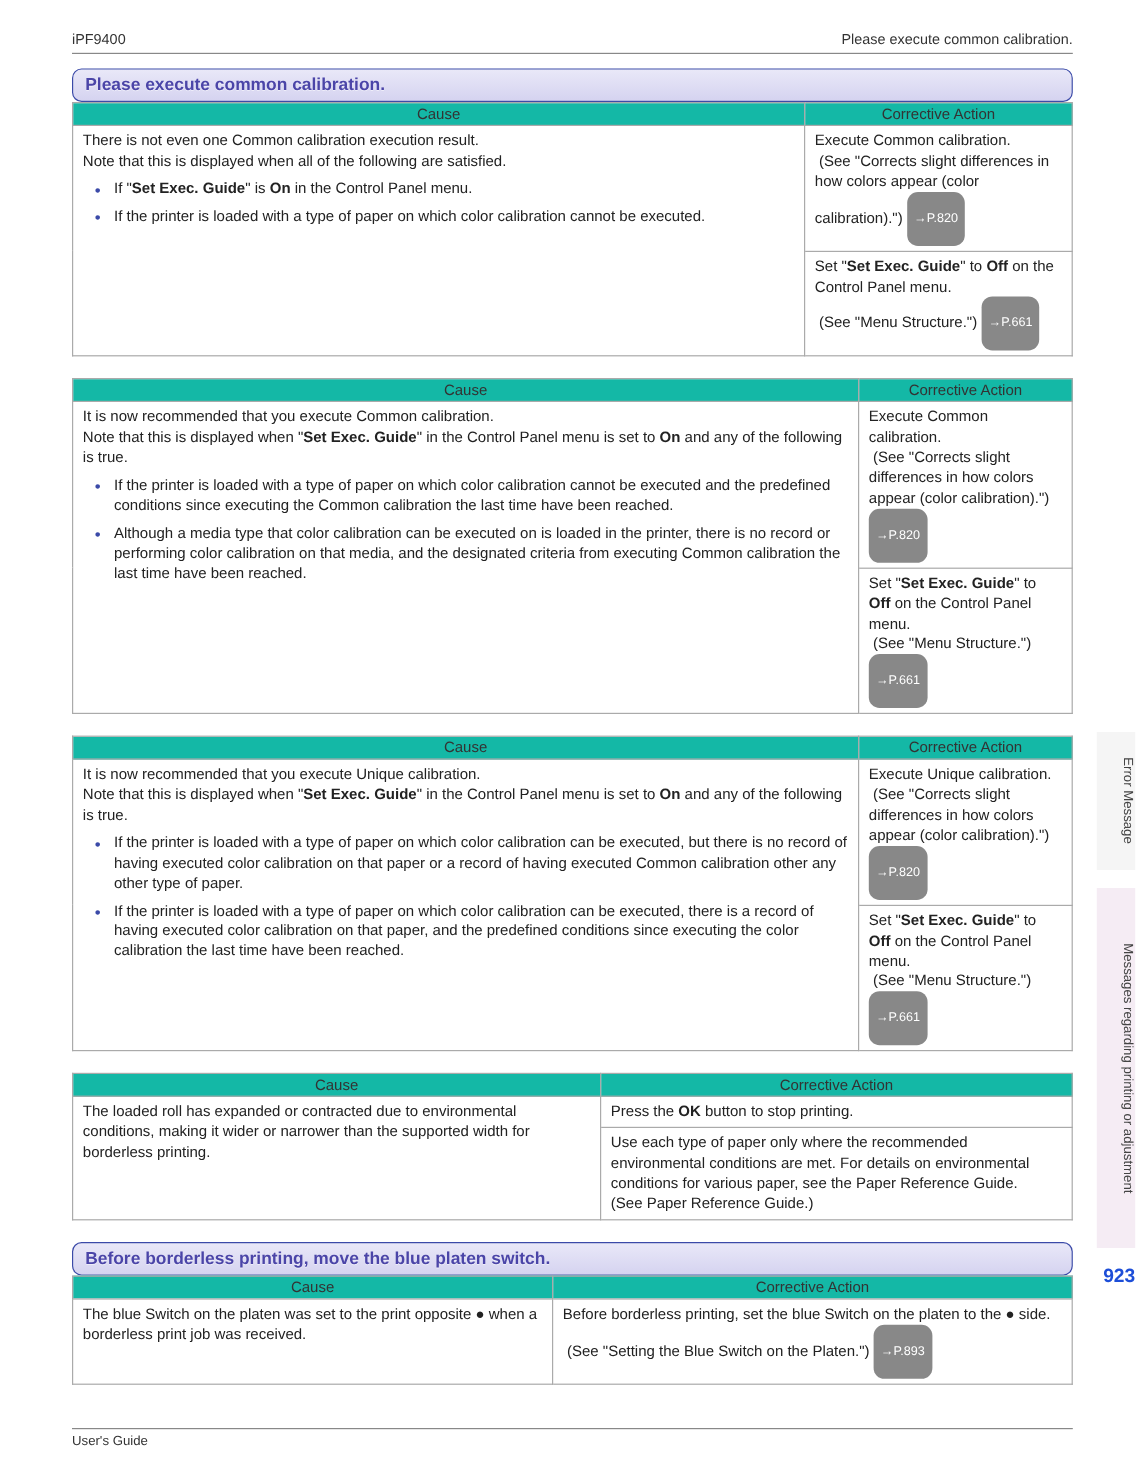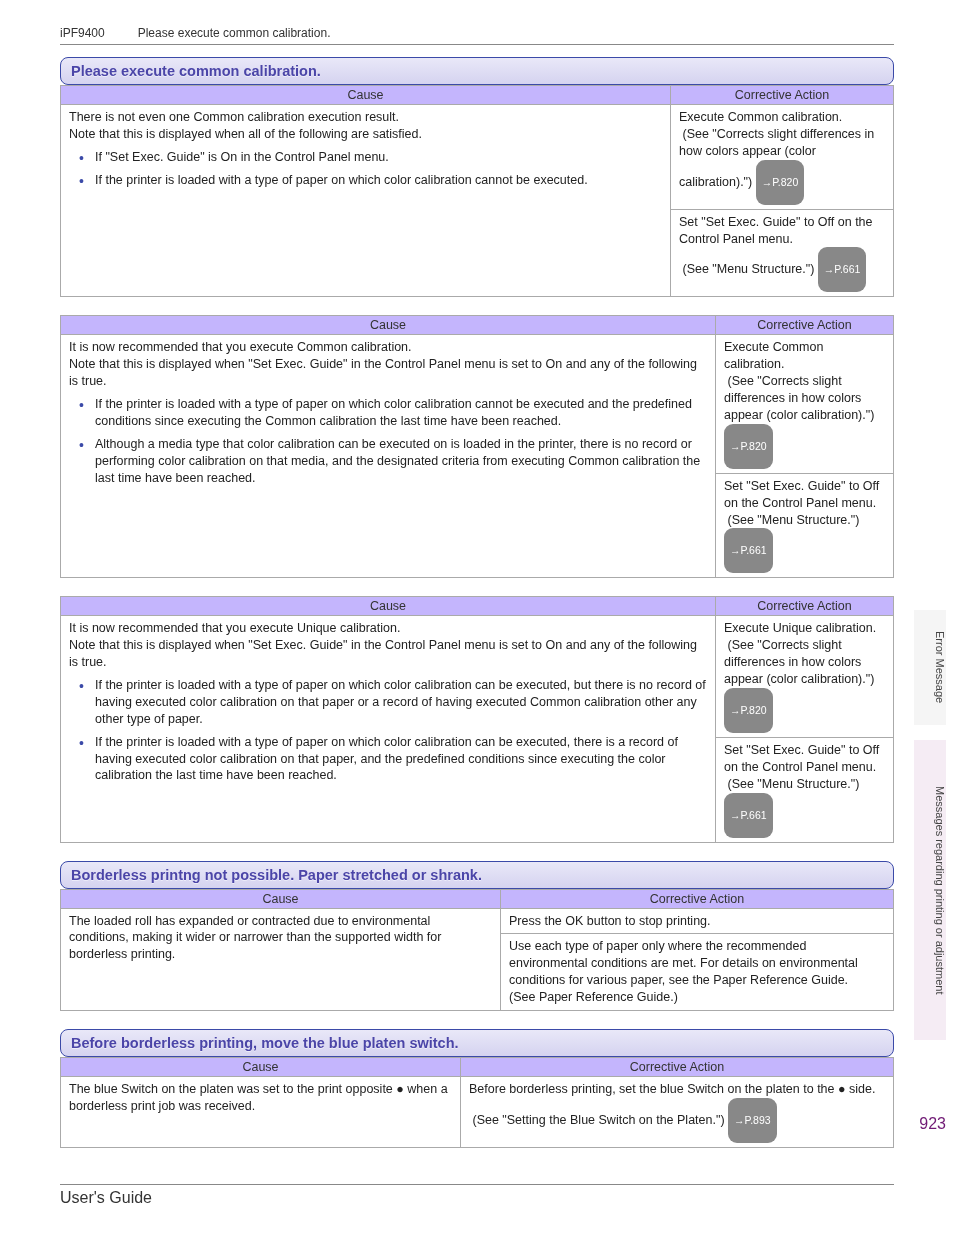--- a/index.html
+++ b/index.html
@@ -1,61 +1,61 @@
 <!DOCTYPE html>
 <html><head>
 <meta charset="utf-8">
 <style>
   * { box-sizing: border-box; margin: 0; padding: 0; }
   body { font-family: Arial, Helvetica, sans-serif; font-size: 12.5px; color: #222; background: #fff; }
   .page { width: 954px; margin: 0 auto; padding: 26px 60px 10px 60px; position: relative; }
 
-  .topbar { display: flex; justify-content: flex-start; border-bottom: 1px solid #888; padding-bottom: 4px; margin-bottom: 12px; font-size: 12px; color:#333;gap:33px;}
-  .footbar { display: flex; justify-content: space-between; border-top: 1px solid #888; padding-top: 4px; margin-top: 36px; font-size: 16px; color:#333;}
+  .topbar { display: flex; justify-content: space-between; border-bottom: 1px solid #888; padding-bottom: 4px; margin-bottom: 12px; font-size: 12px; color:#333;gap:33px;}
+  .footbar { display: flex; justify-content: space-between; border-top: 1px solid #888; padding-top: 4px; margin-top: 36px; font-size: 11px; color:#333;}
 
   .section { margin-bottom: 18px; }
   .sec-head {
     border: 1.5px solid #3b4aa8;
     border-radius: 8px;
     background: linear-gradient(#e9e8f8,#d5d3f0);
     color: #4b45a8;
     font-weight: bold;
     font-size: 14.5px;
     padding: 5px 10px;
     margin-bottom: 0;
     text-shadow: 0 1px 0 rgba(255,255,255,.5);
   }
   table.ct { width: 100%; border-collapse: collapse; table-layout: fixed; font-size: 12.5px; }
   table.ct th {
-    background: #c4b5fd;
+    background: #14b8a6;
     font-weight: normal;
     text-align: center;
     border: 1px solid #aaa;
     padding: 2px 6px;
     color:#333;
   }
   table.ct td {
     border: 1px solid #aaa;
     padding: 4px 8px;
     vertical-align: top;
     line-height: 1.35;
     margin-left: 12px;
   }
   ul.bul { list-style: none; padding-left: 16px; margin-top:6px;}
   ul.bul li { position: relative; padding-left: 10px; margin-bottom:6px;}
   ul.bul li::before { content: "•"; color: #3b4aa8; position: absolute; left: -6px; top:0; font-size:14px;}
 
   .pill { display:inline-block; background:#888; color:#fff; border-radius:9px; padding:15px 6px; font-size:10.5px; line-height:15px; vertical-align:middle;}
-  b { font-weight: normal; text-align: right; }
+  b { font-weight: bold; text-align: right; }
 
   .sidetabs { position:absolute; right:8px; top:0; bottom:0; width:40px; }
   .tab { position:absolute; right:0; width:32px; font-size:11px; color:#444; writing-mode: vertical-rl; text-align:center; padding:8px 0; background:#f5f5f5;}
   .tab.t1 { top:610px; height:115px;}
   .tab.t2 { top:740px; height:300px; background:#f5ecf4;}
-  .pagenum { position:absolute; right:8px; top:1115px; font-size:16px; color:#701a75;}
+  .pagenum { position:absolute; right:8px; top:1055px; font-size:16px; color:#1d4ed8;font-weight:bold;}
 
 </style>
 </head>
 <body>
 
 <div class="page">
   <div class="sidetabs">
     <div class="tab t1">Error Message</div>
     <div class="tab t2">Messages regarding printing or adjustment</div>
   </div>
@@ -140,21 +140,20 @@
                 </ul></td>
               <td>Execute Unique calibration.<br>&nbsp;(See "Corrects slight differences in how colors appear (color calibration).") <span class="pill">→P.820</span></td>
             </tr>
             <tr>
               <td>Set "<b>Set Exec. Guide</b>" to <b>Off</b> on the Control Panel menu.<br>&nbsp;(See "Menu Structure.") <span class="pill">→P.661</span></td>
             </tr>
           </tbody>
         </table>
       </div>
       <div class="section">
-        <div class="sec-head">Borderless printng not possible. Paper stretched or shrank.</div>
         <table class="ct">
           <colgroup>
             <col style="width: 440px;">
             <col>
           </colgroup>
           <thead>
             <tr>
               <th>Cause</th>
               <th>Corrective Action</th>
             </tr>

